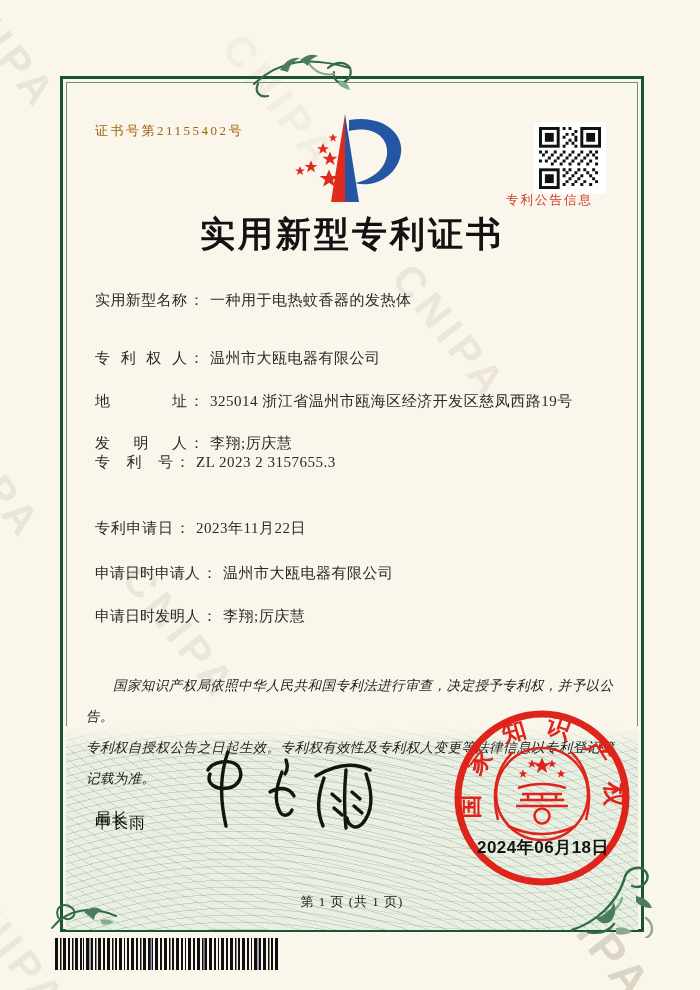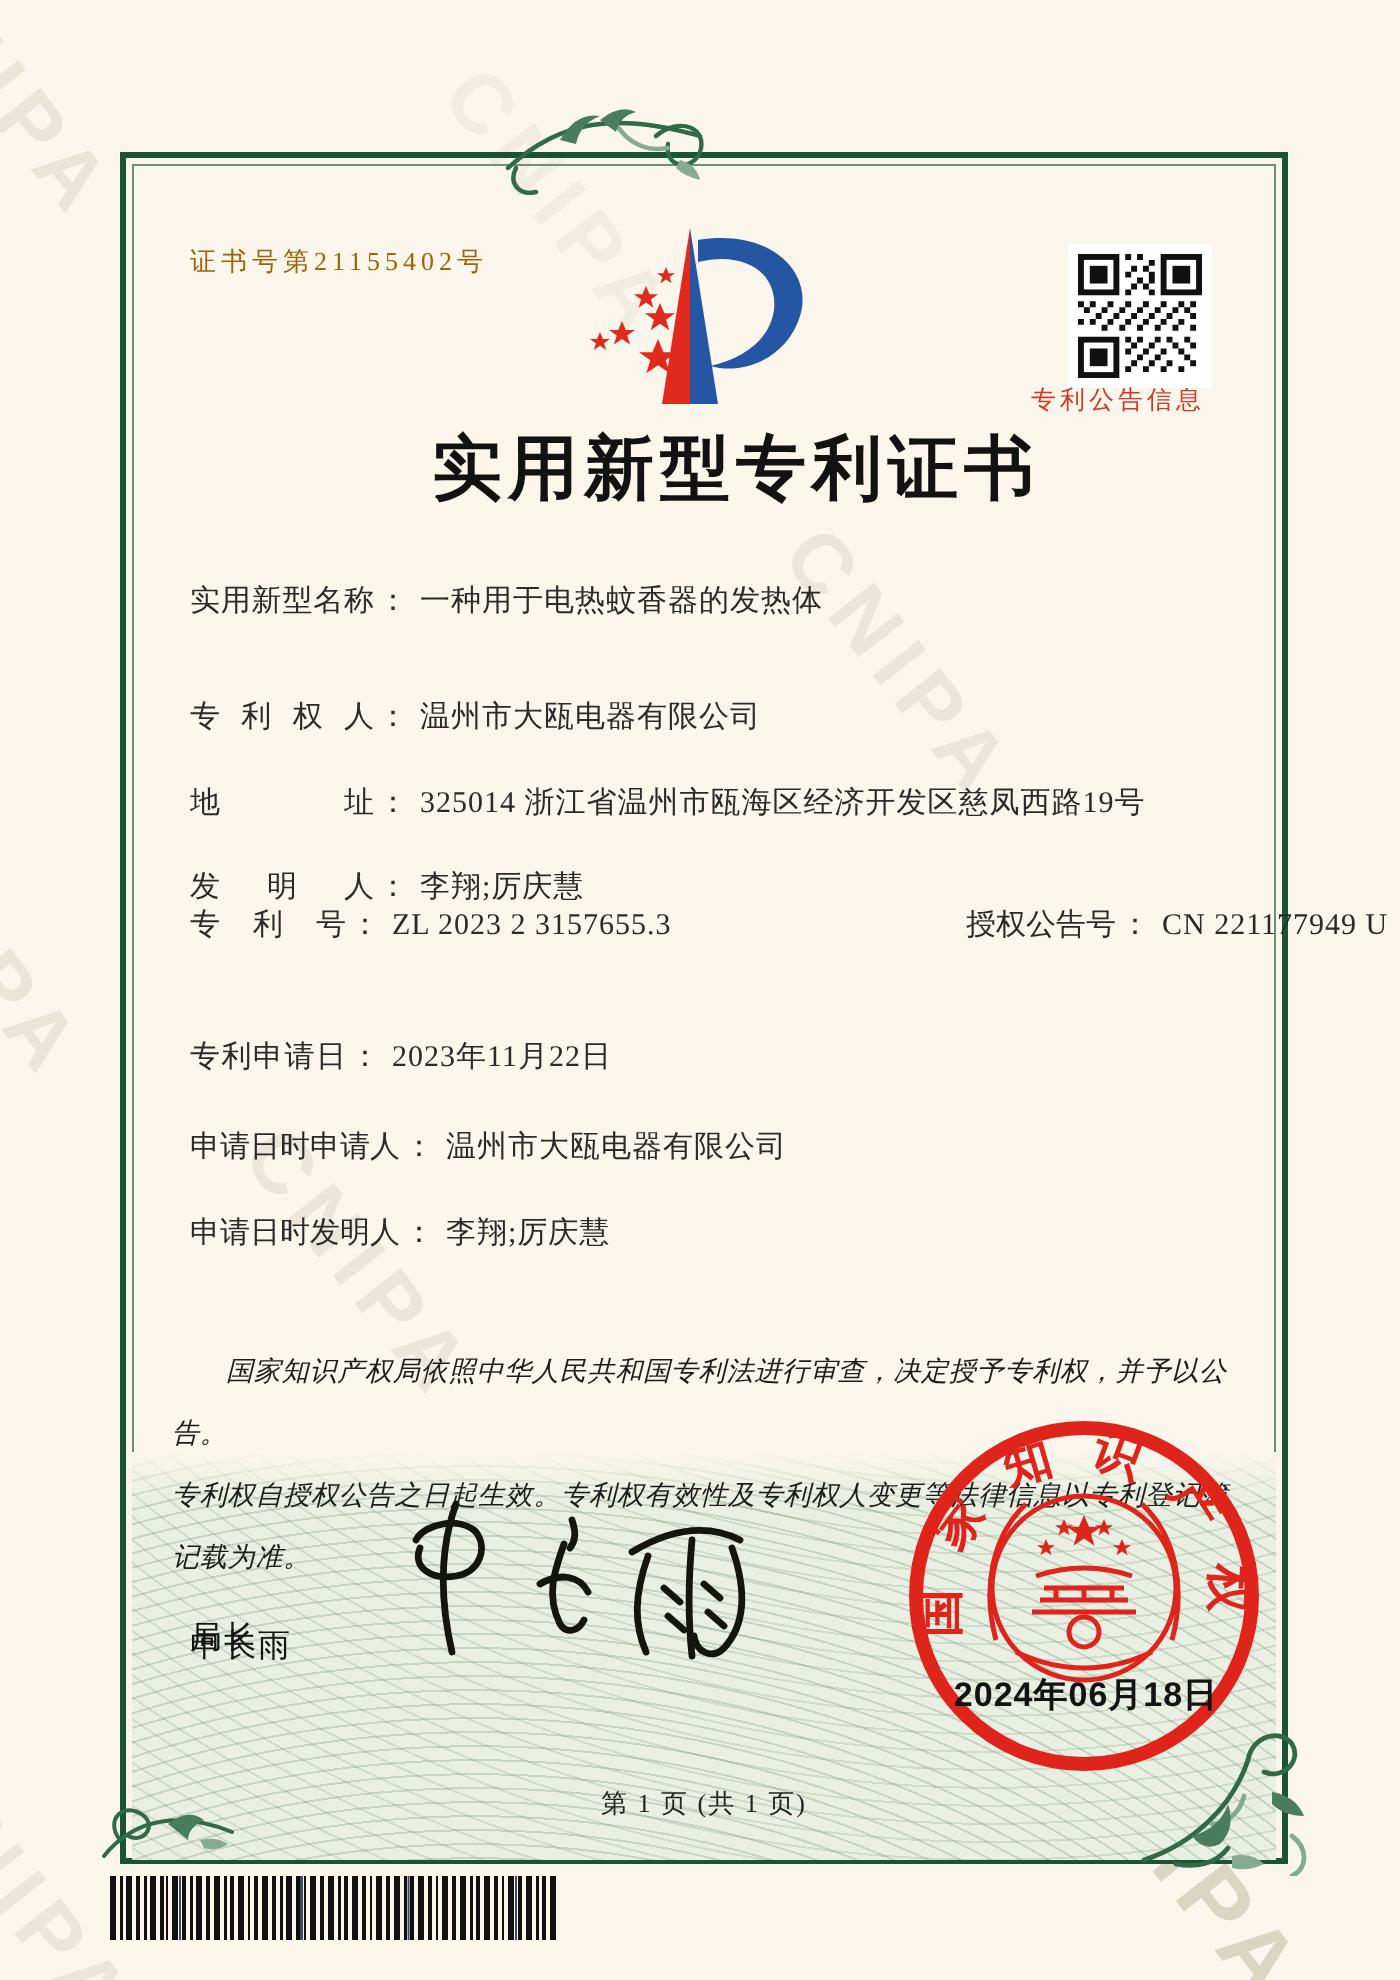--- a/index.html
+++ b/index.html
@@ -27,23 +27,23 @@
     position:absolute; left:66px; top:726px; width:572px; height:204px; z-index:3;
     background:
       linear-gradient(#faf6ec, rgba(250,246,236,0) 26px),
       repeating-radial-gradient(circle at 30% 340%, rgba(110,145,110,0.28) 0 1px, rgba(0,0,0,0) 1px 7px),
       repeating-radial-gradient(circle at 75% -240%, rgba(110,145,110,0.20) 0 1px, rgba(0,0,0,0) 1px 9px),
       #e9efe2;
   }
   .cert-number{ position:absolute; left:95px; top:122px; font-size:13px; letter-spacing:2.5px; color:#a16207; z-index:5; }
   .logo{ position:absolute; left:283px; top:110px; z-index:5; }
   .qr-wrap{ position:absolute; left:534px; top:122px; width:72px; height:72px; background:#fff; padding:5px; z-index:5; }
-  .qr-caption{ position:absolute; left:494px; top:192px; width:130px; text-align:center; font-size:12.5px; letter-spacing:2px; color:#cf3a28; z-index:5; }
+  .qr-caption{ position:absolute; left:506px; top:192px; width:130px; text-align:left; font-size:12.5px; letter-spacing:2px; color:#cf3a28; z-index:5; }
   .title{ position:absolute; left:60px; top:211px; width:584px; text-align:center;
-    font-size:35px; font-weight:700; letter-spacing:3px; color:#121212; z-index:5;margin-left:16px; }
+    font-size:35px; font-weight:700; letter-spacing:3px; color:#121212; z-index:5; }
   .row{ position:absolute; left:95px; font-size:15px; color:#2a2a2a; z-index:5; white-space:nowrap; }
   .lbl{ display:inline-block; vertical-align:top; }
   .lbl6{ width:92px; text-align:justify; text-align-last:justify; }
   .lbl5{ width:78px; text-align:justify; text-align-last:justify; }
   .colon{ margin:0 6px 0 2px; }
   .val{ letter-spacing:0.5px; }
   .col-right{ position:absolute; left:388px; top:0; white-space:nowrap; }
   .statement{ position:absolute; left:86px; top:670px; width:540px; z-index:5;
     font-style:italic; font-size:13.5px; line-height:31px; color:#1c1c1c; letter-spacing:0.4px; }
   .statement .ln1{ text-indent:2em; }
@@ -131,23 +131,20 @@
 </div>
 <div class="row" style="top:392px">
   <span class="lbl lbl6">地址</span><span class="colon">：</span><span class="val">325014 浙江省温州市瓯海区经济开发区慈凤西路19号</span>
 </div>
 <div class="row" style="top:434px">
   <span class="lbl lbl6">发明人</span><span class="colon">：</span><span class="val">李翔;厉庆慧</span>
 </div>
 
 <div class="row" style="top:453px; width:549px">
   <span class="lbl lbl5">专利号</span><span class="colon">：</span><span class="val">ZL 2023 2 3157655.3</span>
-  <span class="col-right">
-    <span class="lbl">授权公告号</span><span class="colon">：</span><span class="val">CN 221177949 U</span>
-  </span>
 </div>
 <div class="row" style="top:519px; width:549px">
   <span class="lbl lbl5">专利申请日</span><span class="colon">：</span><span class="val">2023年11月22日</span>
 </div>
 
 <div class="row" style="top:564px">
   <span class="lbl">申请日时申请人</span><span class="colon">：</span><span class="val">温州市大瓯电器有限公司</span>
 </div>
 <div class="row" style="top:607px">
   <span class="lbl">申请日时发明人</span><span class="colon">：</span><span class="val">李翔;厉庆慧</span>

